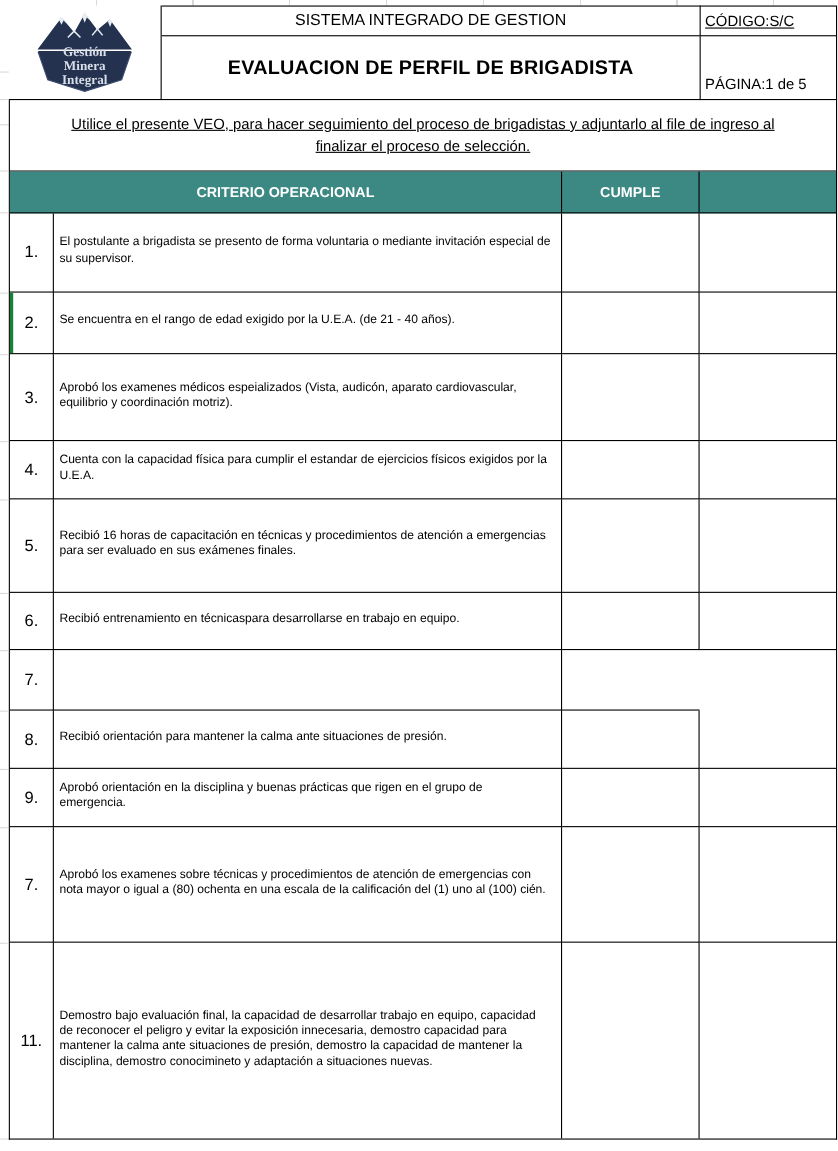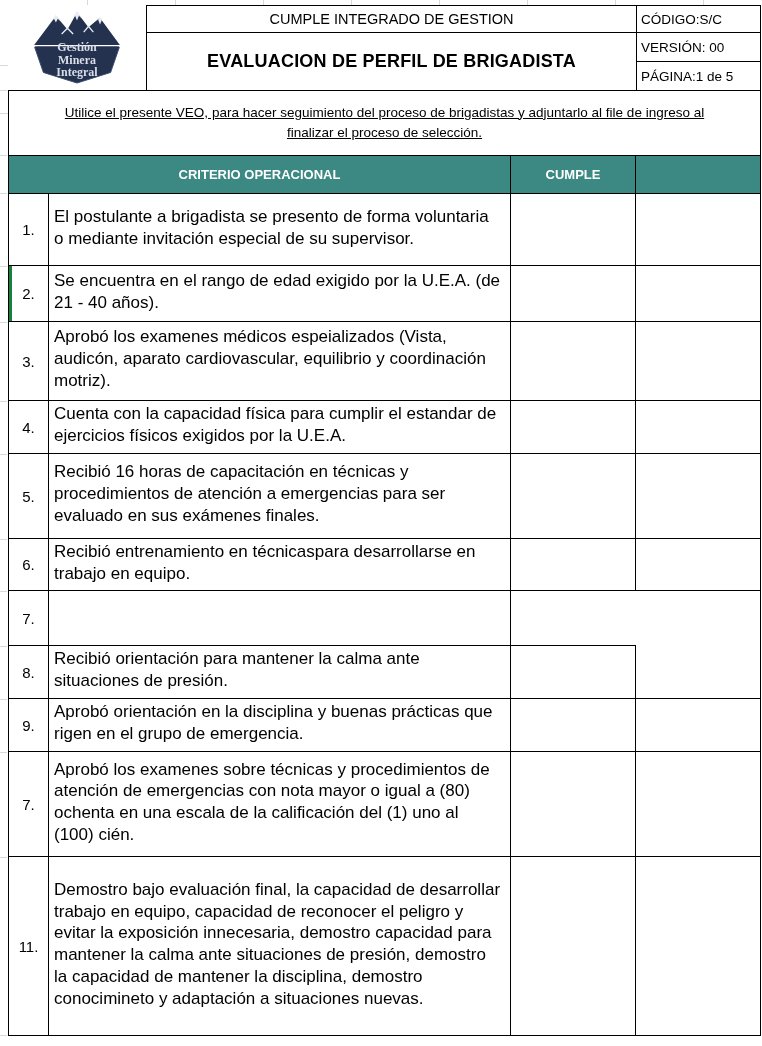--- a/index.html
+++ b/index.html
@@ -38,21 +38,21 @@
   .system-cell{
     grid-area:1/2/2/3;justify-content:center;
     border-top:var(--bw) solid #000;border-right:var(--bw) solid #000;border-bottom:var(--bw) solid #000;
     font-size:14.5px;
   }
   .title-cell{
     grid-area:2/2/4/3;justify-content:center;
     border-right:var(--bw) solid #000;
     font-size:18px;font-weight:bold;letter-spacing:.2px;
   }
-  .codigo-cell{grid-area:1/3/2/4;border-top:var(--bw) solid #000;border-bottom:var(--bw) solid #000;}
+  .codigo-cell{grid-area:1/3/2/4;border-top:var(--bw) solid #000;border-bottom:var(--bw) solid #000;text-decoration:underline;}
   .version-cell{grid-area:2/3/3/4;border-bottom:var(--bw) solid #000;}
   .pagina-cell{grid-area:3/3/4/4;}
   .codigo-cell,.version-cell,.pagina-cell{font-size:13.5px;padding-left:4px;}
 
   
   .body-wrap{
     border-left:var(--bw) solid #000;
     border-right:var(--bw) solid #000;
     border-bottom:var(--bw) solid #000;
   }
@@ -77,21 +77,21 @@
   .trow{
     display:grid;grid-template-columns:40px 462px 125px 1fr;
     position:relative;
   }
   .trow::before{content:"";position:absolute;left:-11px;bottom:-1px;width:9px;height:1px;background:var(--grid);}
   .trow:nth-child(2)::after{content:"";position:absolute;left:0;top:0;bottom:1px;width:3px;background:var(--green);}
   .td{border-right:var(--bw) solid #000;border-bottom:var(--bw) solid #000;}
   .td:last-child{border-right:none;}
   .trow:last-child .td{border-bottom:none;}
   .num{display:flex;align-items:center;justify-content:center;font-size:15px;}
-  .crit{display:flex;align-items:center;padding:0 8px 4px 5px;font-size:17px;line-height:1.28;}
+  .crit{display:flex;align-items:center;padding:0 8px 4px 5px;font-size:11px;line-height:1.28;}
   .crit-text b{font-weight:normal;}
   #rows .trow:nth-child(1){min-height:72px;}
   #rows .trow:nth-child(2){min-height:56px;}
   #rows .trow:nth-child(3){min-height:79px;}
   #rows .trow:nth-child(4){min-height:53px;}
   #rows .trow:nth-child(5){min-height:85px;}
   #rows .trow:nth-child(6){min-height:52px;}
   #rows .trow:nth-child(7){min-height:55px;}
   #rows .trow:nth-child(8){min-height:53px;}
   #rows .trow:nth-child(9){min-height:53px;}
@@ -119,24 +119,23 @@
         <path d="M23,13 L28,6 L33,13 L30,10 L28,14 L26,10 Z" fill="#e8edf4"></path>
         <path d="M45,10 L50,2 L55,10 L52,7 L50,12 L48,7 Z" fill="#e8edf4"></path>
         <path d="M70,14 L74,8 L78,14 L76,11 L74,16 L72,11 Z" fill="#e8edf4"></path>
         <path d="M34,26 L40,20 L46,26" stroke="#e8edf4" stroke-width="1.4" fill="none"></path>
         <path d="M57,24 L62,18 L67,24" stroke="#e8edf4" stroke-width="1.4" fill="none"></path>
         <text x="50" y="44" text-anchor="middle" font-size="12.5" fill="#d8dfe9">Gestión</text>
         <text x="50" y="57" text-anchor="middle" font-size="12.5" fill="#d8dfe9">Minera</text>
         <text x="50" y="70" text-anchor="middle" font-size="12.5" fill="#d8dfe9">Integral</text>
       </svg>
     </div>
-    <div class="hcell system-cell">CUMPLE INTEGRADO DE GESTION</div>
+    <div class="hcell system-cell">SISTEMA INTEGRADO DE GESTION</div>
     <div class="hcell title-cell">EVALUACION DE PERFIL DE BRIGADISTA</div>
     <div class="hcell codigo-cell">CÓDIGO:S/C</div>
-    <div class="hcell version-cell">VERSIÓN: 00</div>
     <div class="hcell pagina-cell">PÁGINA:1 de 5</div>
   </div>
 
   <div class="body-wrap">
     <div class="instruction">
       <div class="instruction-text">Utilice el presente VEO, para hacer seguimiento del proceso de brigadistas y adjuntarlo al file de ingreso al finalizar el proceso de selección.</div>
     </div>
 
     <div class="thead">
       <div class="th th-criterio">CRITERIO OPERACIONAL</div>

